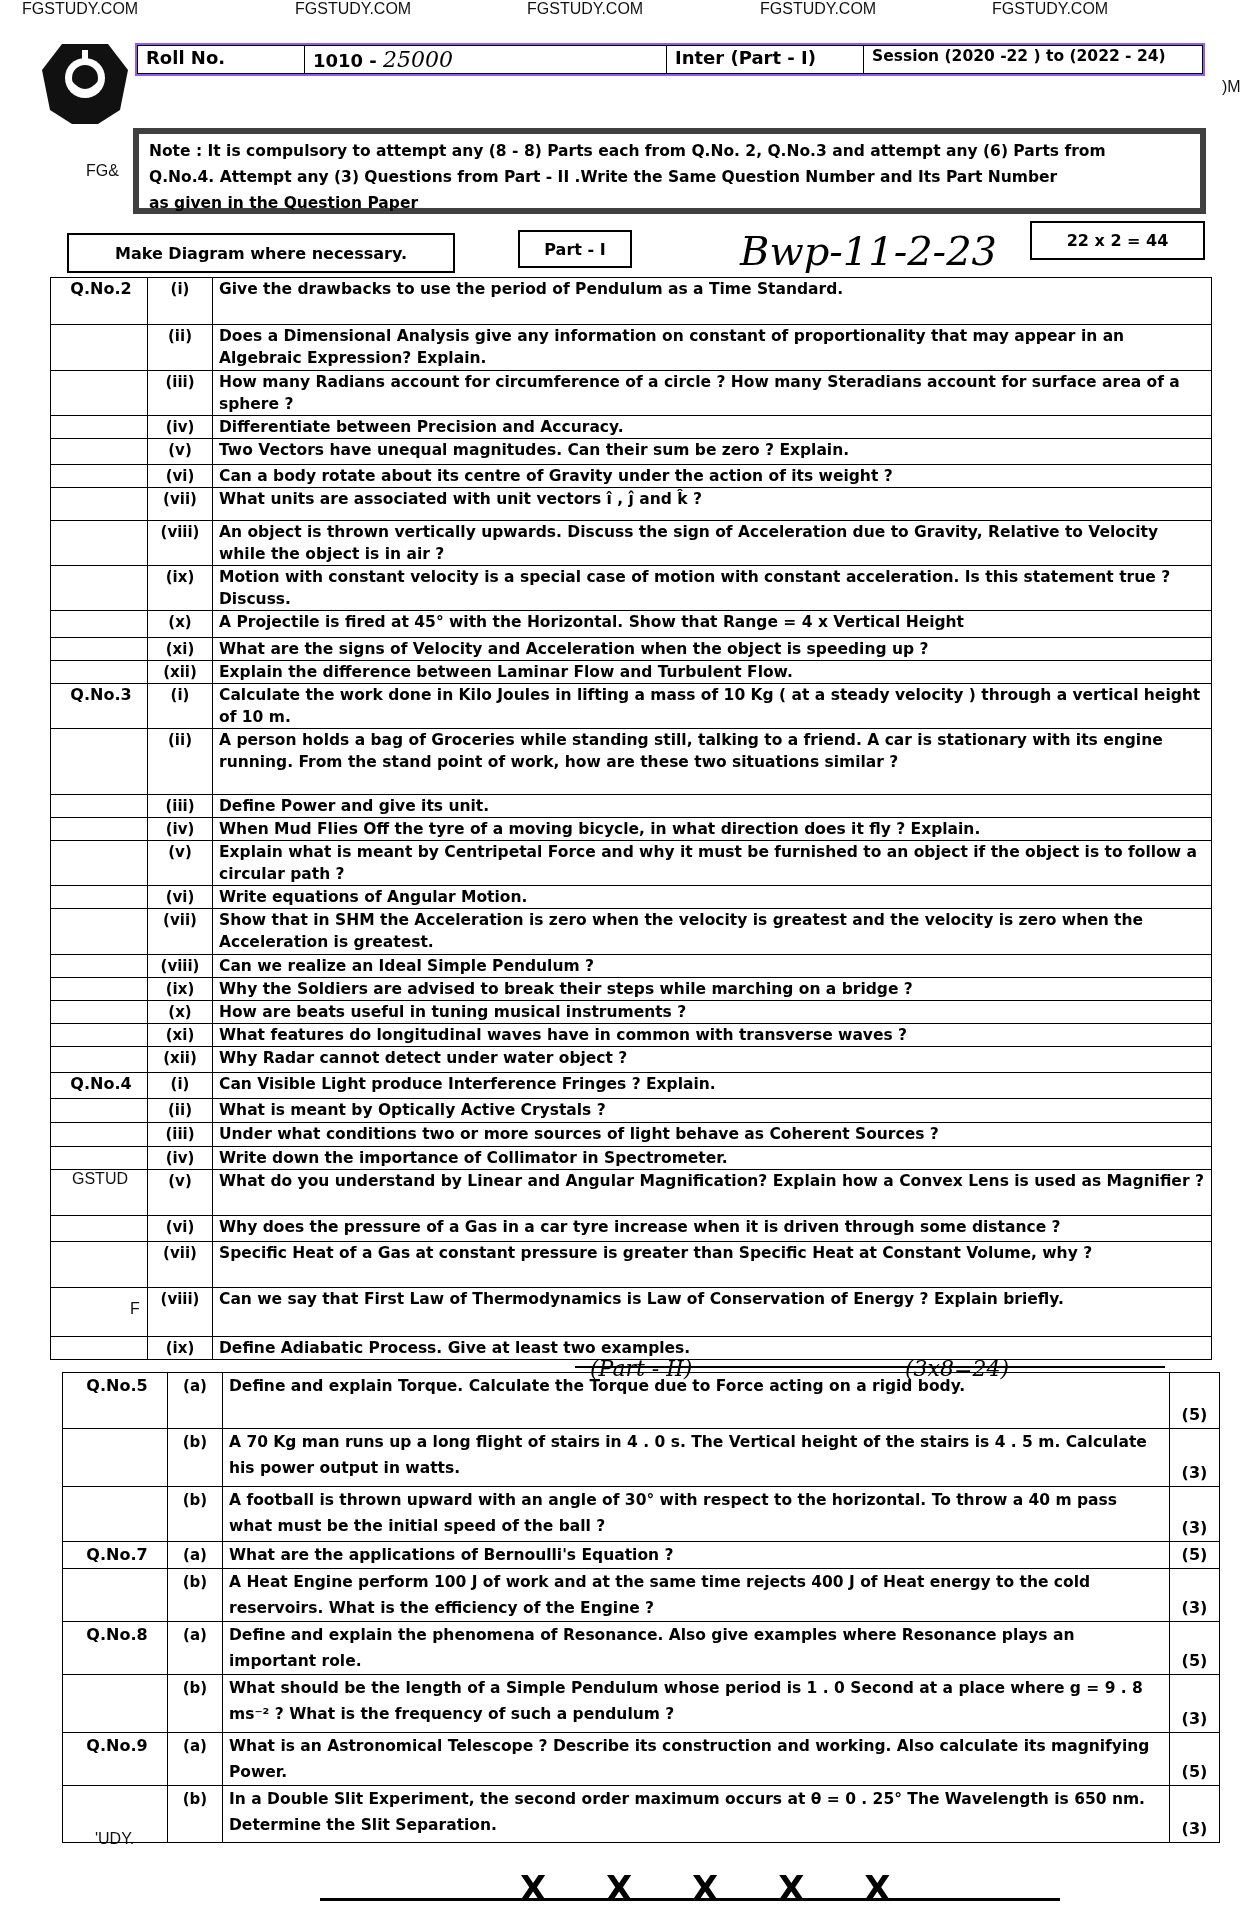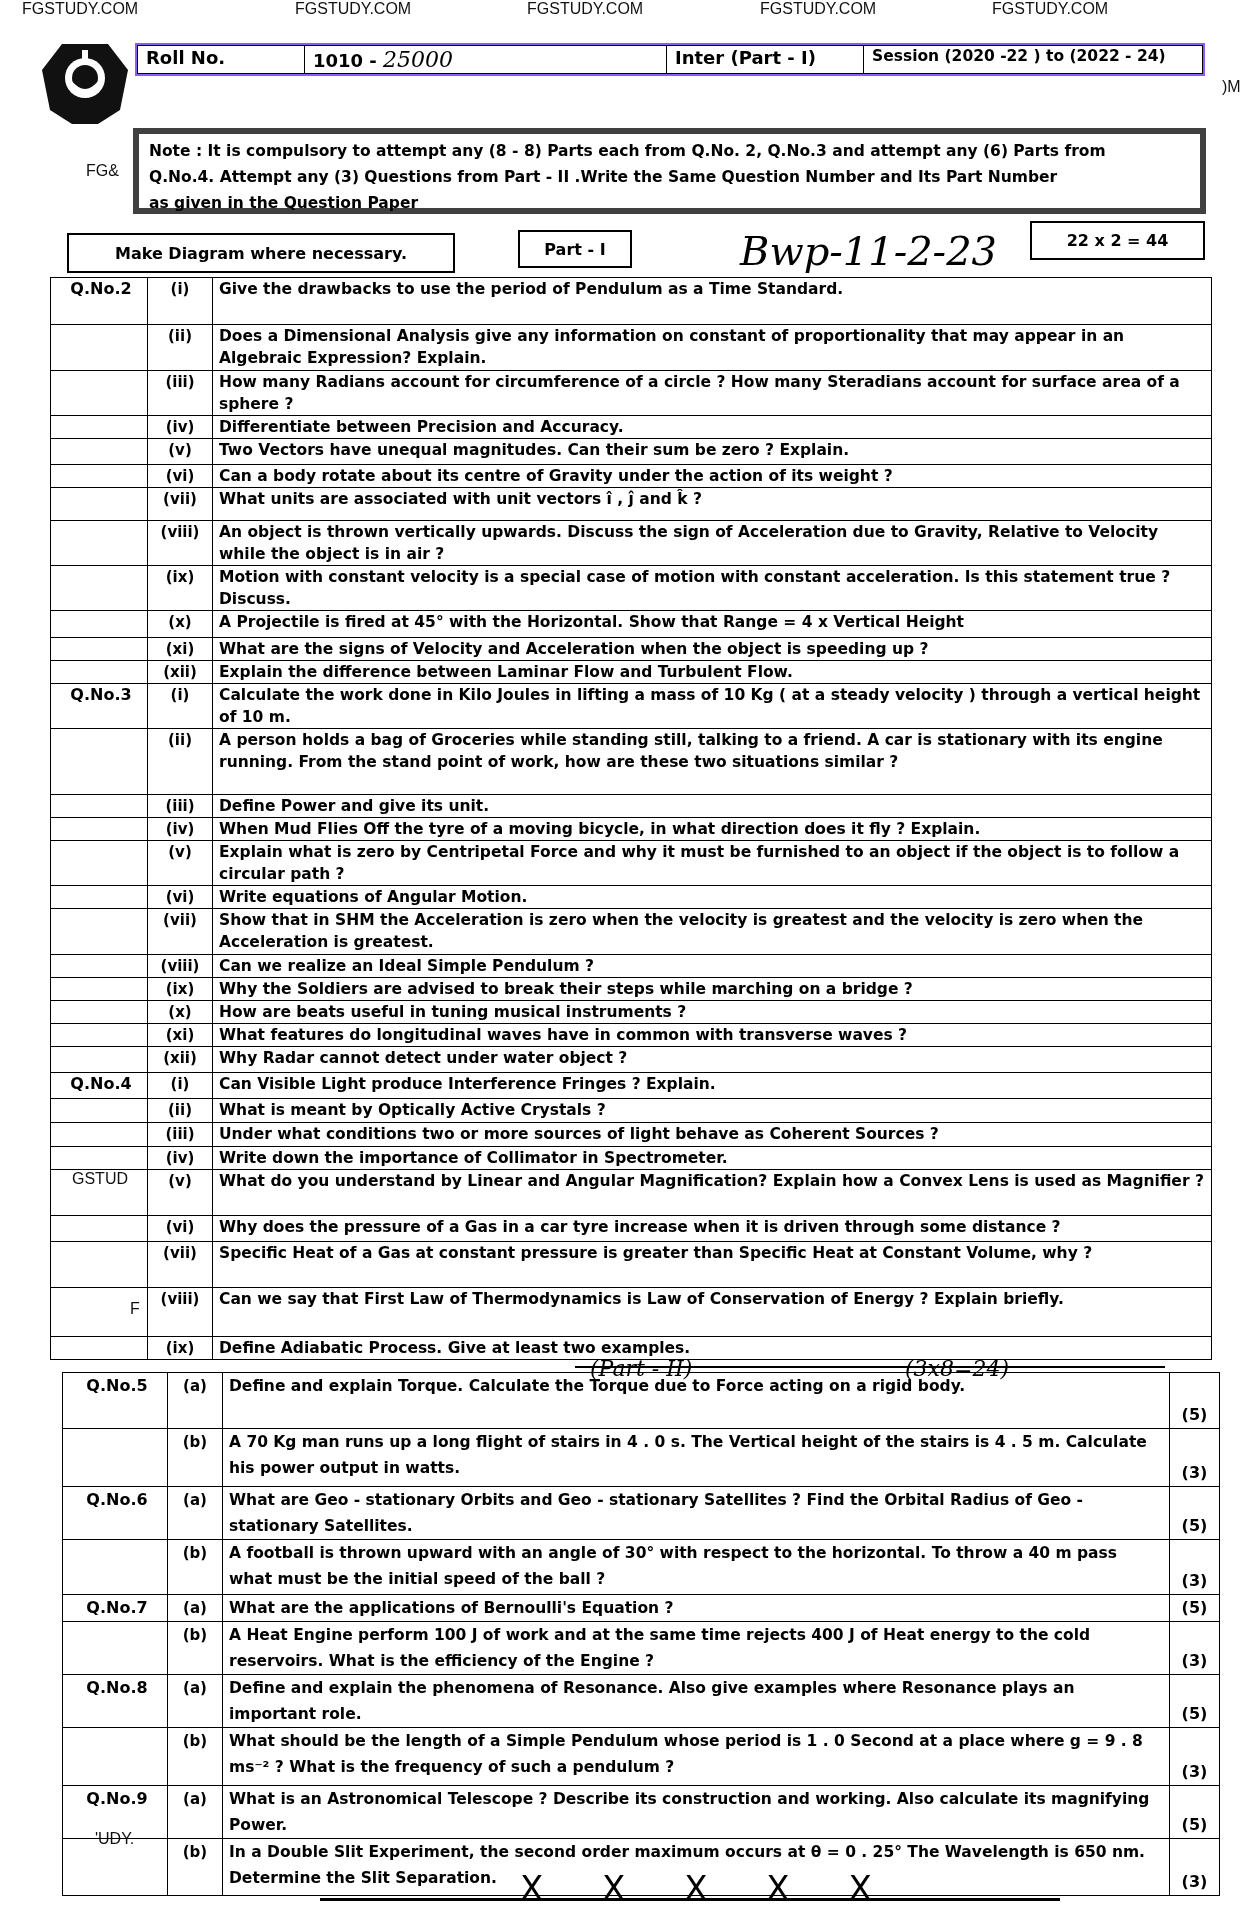--- a/index.html
+++ b/index.html
@@ -1,21 +1,21 @@
 <!DOCTYPE html>
 <html><head>
 <meta charset="utf-8">
 <style>
   html, body { margin:0; padding:0; }
   body {
     width:1250px; height:1909px; position:relative; overflow:hidden;
     background:#ffffff; color:#000;
     font-family:"DejaVu Sans", sans-serif;
   }
-  .abs { position:absolute; }
+  .abs { position:absolute;font-weight:bold; }
   .wm { position:absolute; font-family:"Liberation Sans", sans-serif; font-size:16px; color:#111; letter-spacing:0; }
   .hdr { position:absolute; left:135px; top:43px; width:1070px; border:2px solid #8b5cf6; box-sizing:border-box; }
   .hdr table { border-collapse:collapse; width:100%; }
   .hdr td { border:1.5px solid #000; font-weight:bold; font-size:18px; padding:1px 8px; vertical-align:top; }
   .hand { font-family:"DejaVu Serif", serif; font-style:italic; font-weight:normal; font-size:22px; }
   .note { position:absolute; left:133px; top:128px; width:1073px; height:86px; border:6px solid #404040; box-sizing:border-box;
           padding:4px 10px; font-weight:bold; font-size:15.5px; line-height:26px; }
   .box { position:absolute; border:2px solid #000; box-sizing:border-box; font-weight:bold; font-size:16px;
          display:flex; align-items:center; justify-content:center; }
   .qt { position:absolute; border-collapse:collapse; table-layout:fixed; }
@@ -160,21 +160,21 @@
         <td class="t">Define Power and give its unit.</td>
       </tr>
       <tr style="height: 22px;">
         <td class="q"></td>
         <td class="p">(iv)</td>
         <td class="t">When Mud Flies Off the tyre of a moving bicycle, in what direction does it fly ? Explain.</td>
       </tr>
       <tr style="height: 45px;">
         <td class="q"></td>
         <td class="p">(v)</td>
-        <td class="t">Explain what is zero by Centripetal Force and why it must be furnished to an object if the object is to follow a circular path ?</td>
+        <td class="t">Explain what is meant by Centripetal Force and why it must be furnished to an object if the object is to follow a circular path ?</td>
       </tr>
       <tr style="height: 22px;">
         <td class="q"></td>
         <td class="p">(vi)</td>
         <td class="t">Write equations of Angular Motion.</td>
       </tr>
       <tr style="height: 46px;">
         <td class="q"></td>
         <td class="p">(vii)</td>
         <td class="t">Show that in SHM the Acceleration is zero when the velocity is greatest and the velocity is zero when the Acceleration is greatest.</td>
@@ -269,26 +269,20 @@
         <td class="p">(a)</td>
         <td class="t">Define and explain Torque. Calculate the Torque due to Force acting on a rigid body.</td>
         <td class="m">(5)</td>
       </tr>
       <tr style="height: 58px;">
         <td class="q"></td>
         <td class="p">(b)</td>
         <td class="t">A 70 Kg man runs up a long flight of stairs in 4 . 0 s. The Vertical height of the stairs is 4 . 5 m. Calculate his power output in watts.</td>
         <td class="m">(3)</td>
       </tr>
-      <tr style="height: 48px;">
-        <td class="q">Q.No.6</td>
-        <td class="p">(a)</td>
-        <td class="t">What are Geo - stationary Orbits and Geo - stationary Satellites ? Find the Orbital Radius of Geo - stationary Satellites.</td>
-        <td class="m">(5)</td>
-      </tr>
       <tr style="height: 55px;">
         <td class="q"></td>
         <td class="p">(b)</td>
         <td class="t">A football is thrown upward with an angle of 30° with respect to the horizontal. To throw a 40 m pass what must be the initial speed of the ball ?</td>
         <td class="m">(3)</td>
       </tr>
       <tr style="height: 24px;">
         <td class="q">Q.No.7</td>
         <td class="p">(a)</td>
         <td class="t">What are the applications of Bernoulli's Equation ?</td>

